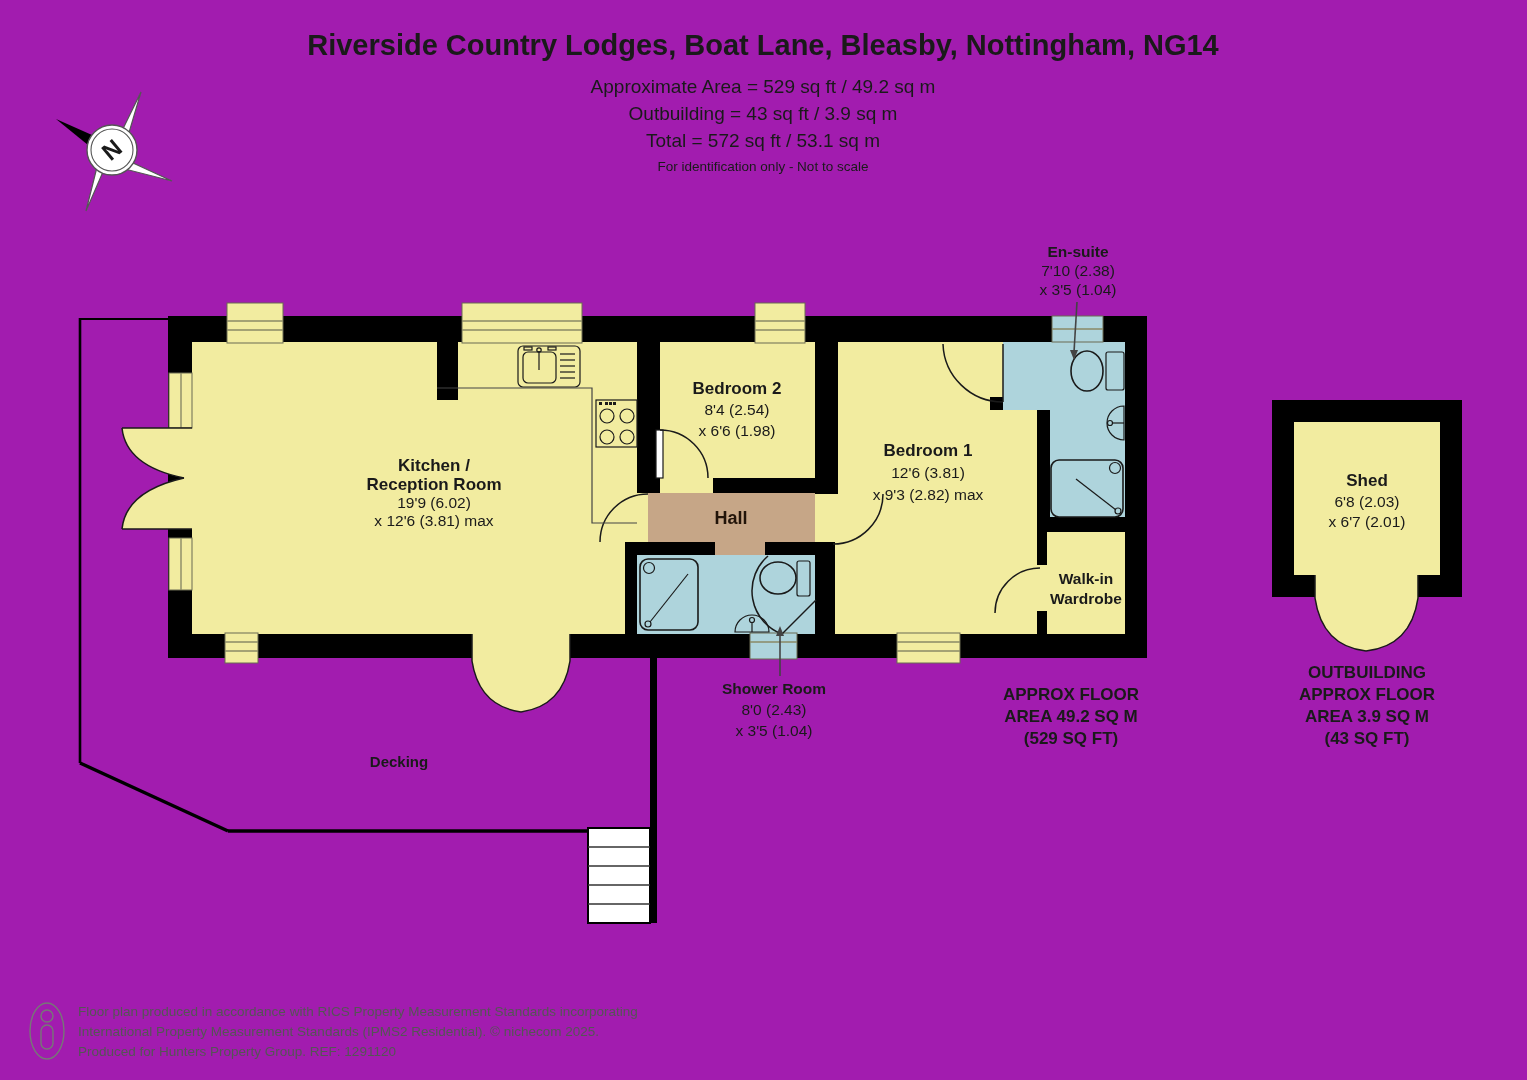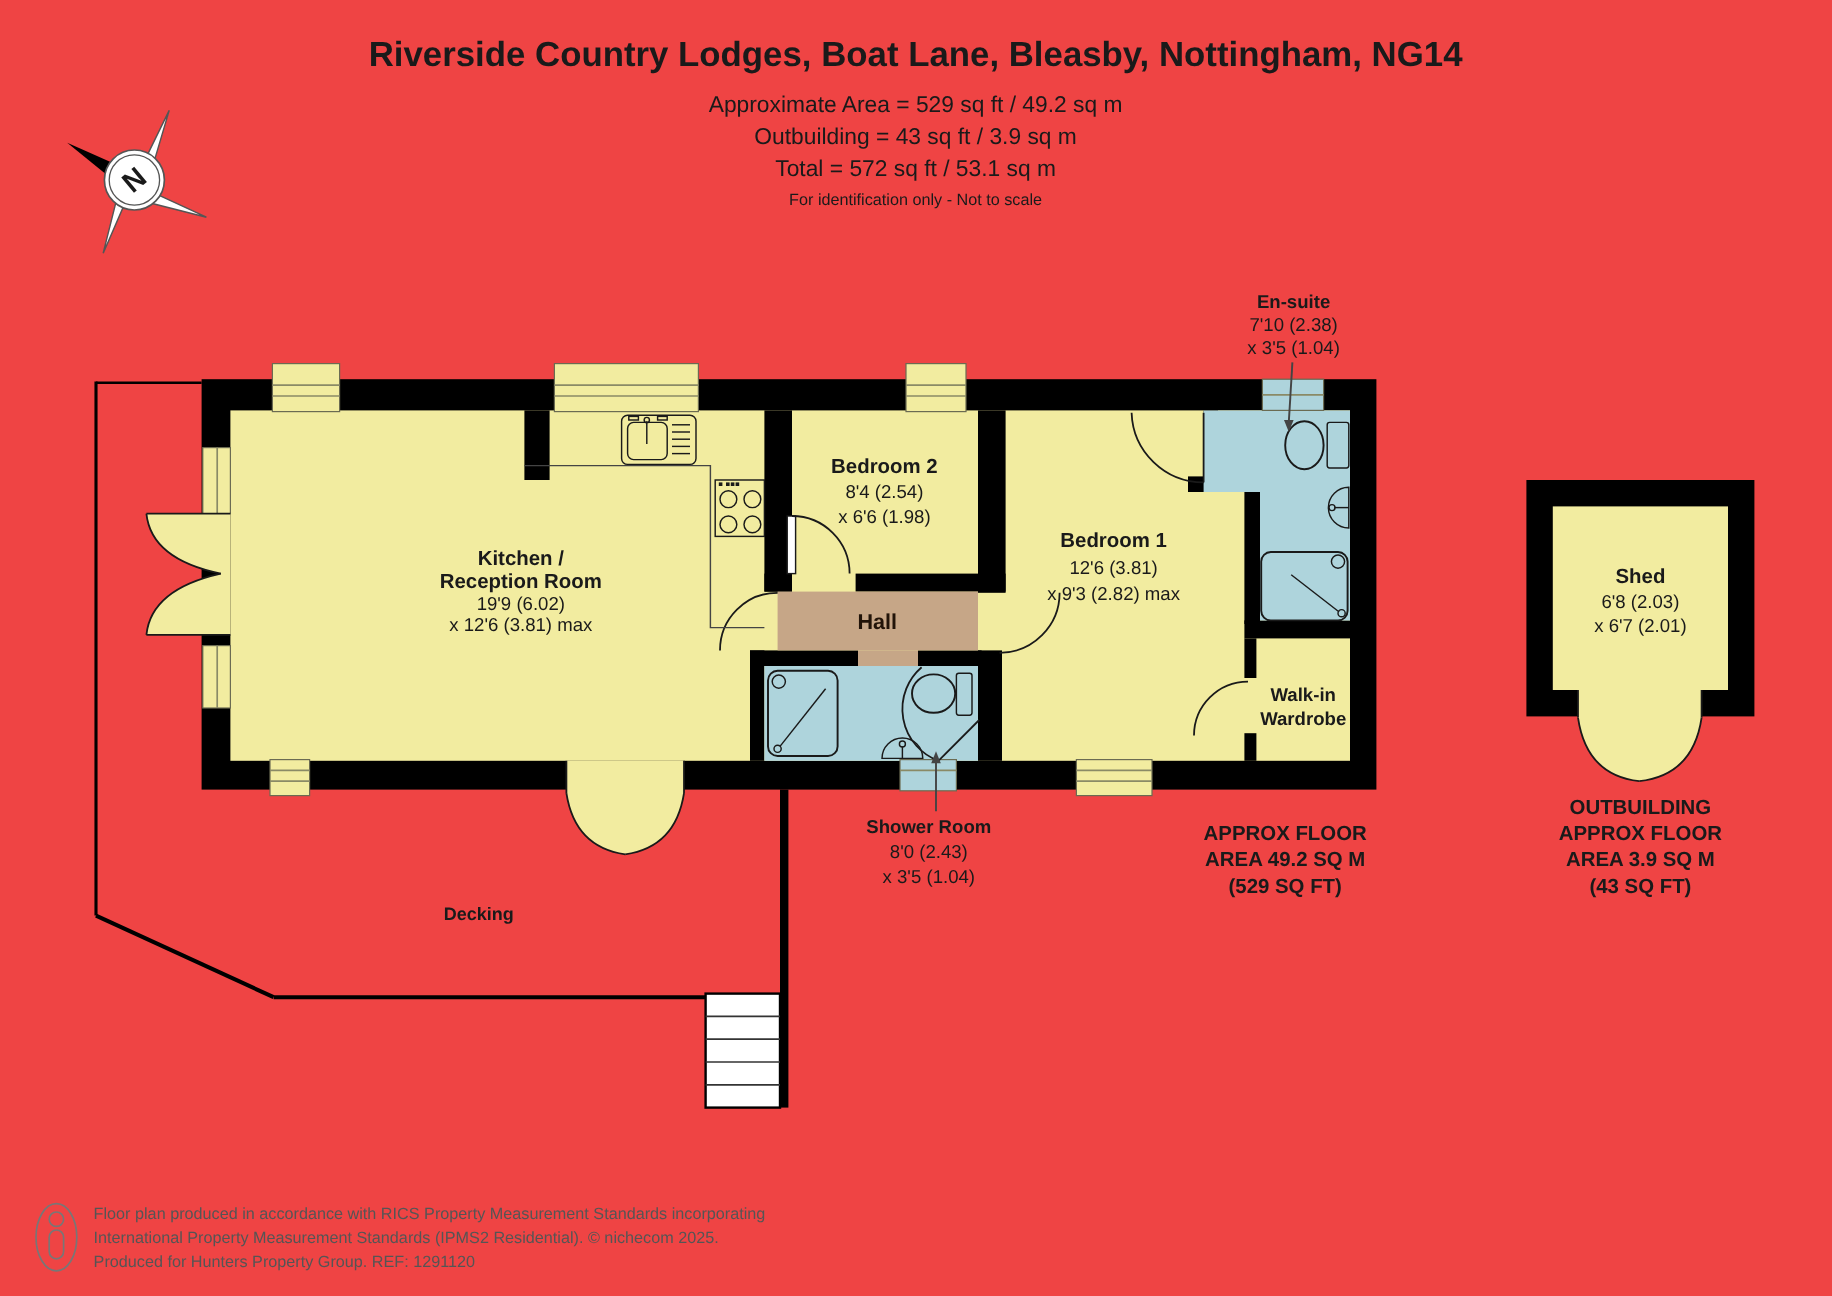--- a/index.html
+++ b/index.html
@@ -1,16 +1,16 @@
 <!DOCTYPE html>
 <html><head>
 <meta charset="utf-8">
 <style>
   html,body{margin:0;padding:0;background:#fff;}
-  .page{position:relative;width:1527px;height:1080px;background:#ef4444;overflow:hidden;
+  .page{position:relative;width:1527px;height:1080px;background:#a21caf;overflow:hidden;
         font-family:"Liberation Sans", sans-serif;}
   svg text{font-family:"Liberation Sans", sans-serif;fill:#1a1a1a;}
   .t-title{font-size:29px;font-weight:bold;letter-spacing:0px;}
   .t-sub{font-size:19px;}
   .t-note{font-size:13.5px;}
   .t-room{font-size:17px;font-weight:bold;}
   .t-room-sm{font-size:15.5px;font-weight:bold;}
   .t-dim{font-size:15.5px;}
   .t-area{font-size:17px;font-weight:bold;}
   .t-deck{font-size:15px;font-weight:bold;}

